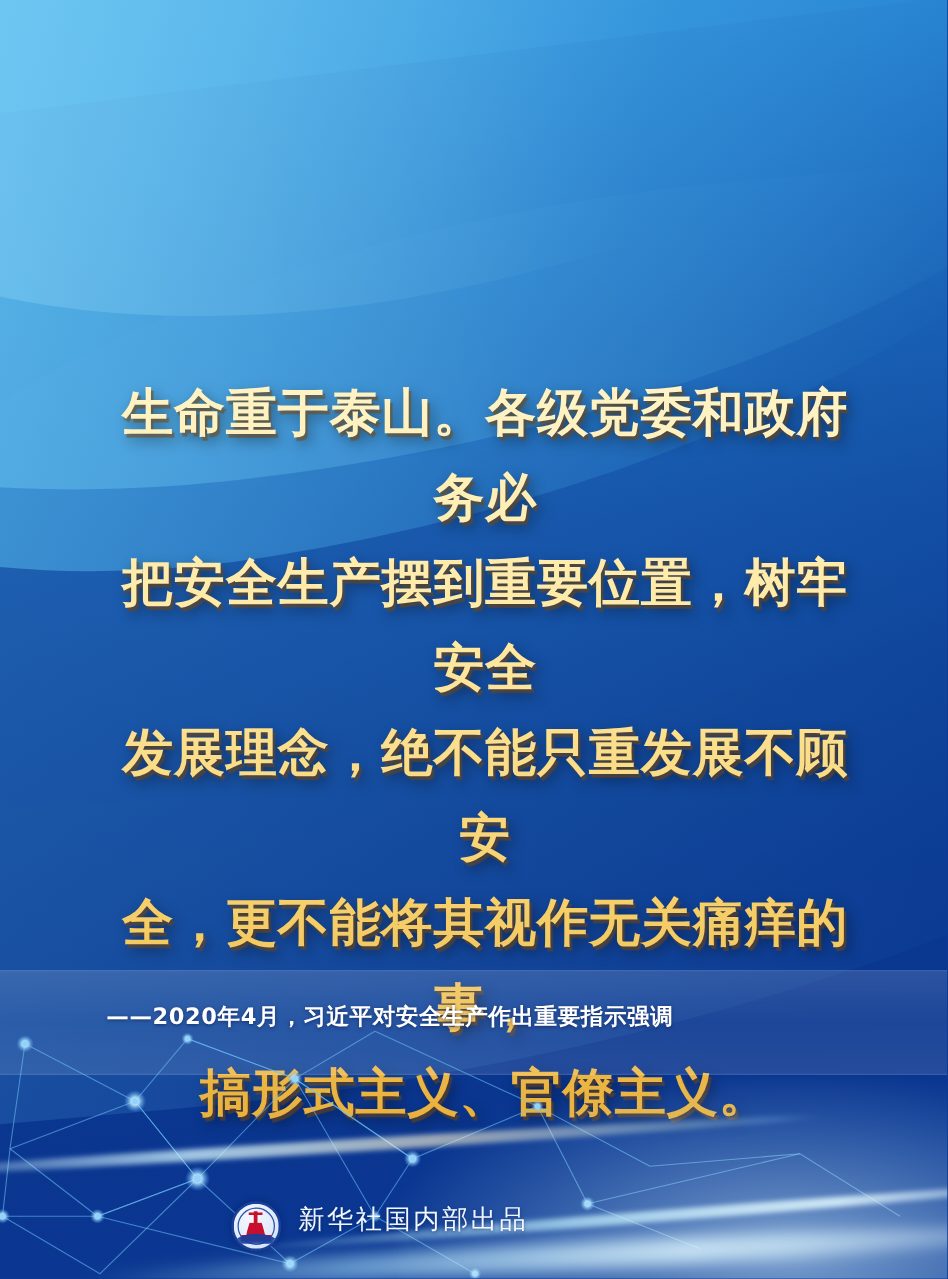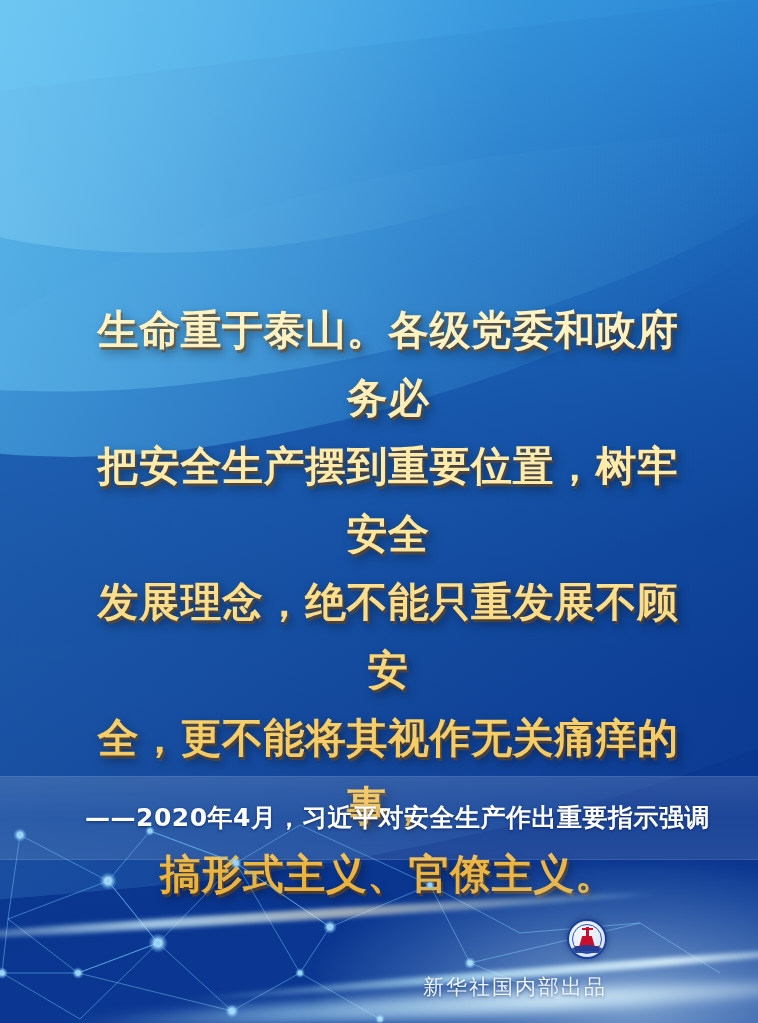--- a/index.html
+++ b/index.html
@@ -97,21 +97,21 @@
     width:758px; height:84px;
     background:linear-gradient(180deg, rgba(255,255,255,.14), rgba(255,255,255,.08) 50%, rgba(255,255,255,.11));
     border-top:1px solid rgba(255,255,255,.10);
     border-bottom:1px solid rgba(255,255,255,.06);
   }
   .attrib-text {
     position:absolute;
     left:85px; top:801px;
     font-family:"DejaVu Sans","Liberation Sans", sans-serif;
     font-weight:bold;
-    font-size:25px;
+    font-size:18px;
     letter-spacing:.5px;
     color:#ffffff;
     text-shadow:0 1px 3px rgba(0,10,50,.5);
     white-space:nowrap;
   }
 
   
   .net { position:absolute; left:0; bottom:0; width:758px; height:200px; }
   .streak {
     position:absolute; pointer-events:none;
@@ -140,24 +140,23 @@
     background:radial-gradient(ellipse at 60% 60%, rgba(215,245,255,.55), rgba(190,235,255,.18) 50%, rgba(190,235,255,0) 75%);
     filter:blur(4px);
   }
 
   
   .footer {
     position:absolute;
     left:0; bottom:22px;
     width:607px;
     display:flex;
-    align-items:flex-end;
+    align-items:flex-start;
     justify-content:center;
     gap:14px;
-    flex-direction:column;
   }
   .logo {
     position:relative;
     width:40px; height:40px;
     border-radius:50%;
     background:radial-gradient(circle at 38% 32%, #f4f8ff 0%, #e6eefb 45%, #cfdcf2 100%);
     border:2.5px solid #18409a;
     box-shadow:0 0 6px rgba(0,20,70,.45);
     overflow:hidden;
     flex:0 0 auto;

